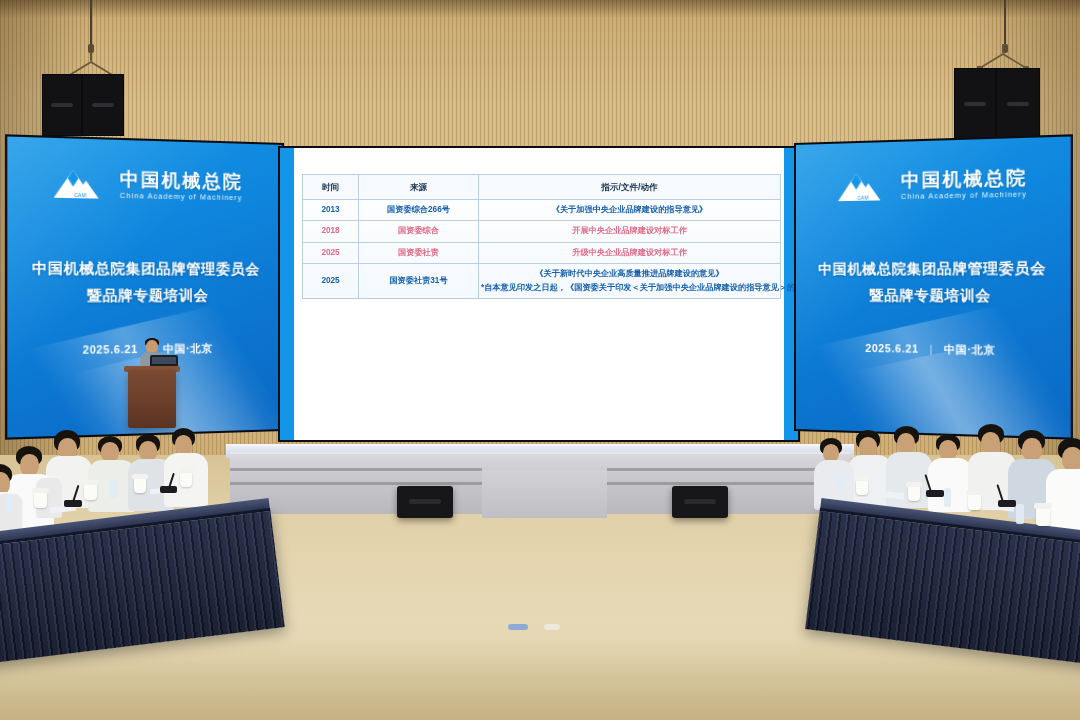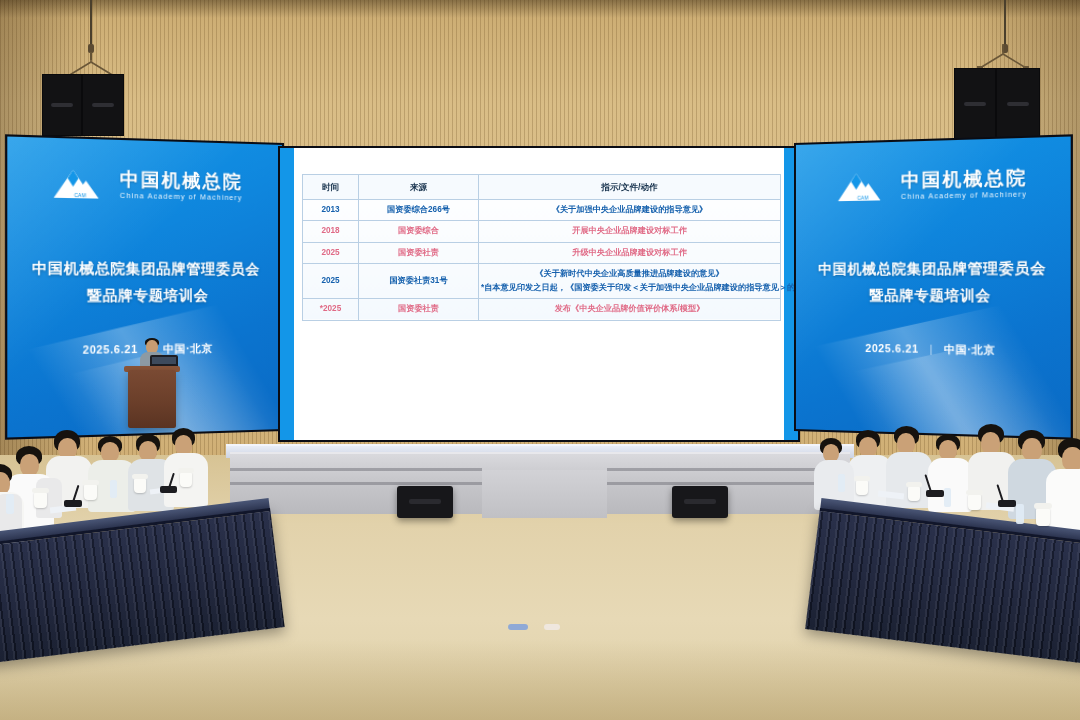--- a/index.html
+++ b/index.html
@@ -291,25 +291,20 @@
               <td>升级中央企业品牌建设对标工作</td>
             </tr>
             <tr class="blue">
               <td>2025</td>
               <td>国资委社责31号</td>
               <td class="note">
                 <span class="hd">《关于新时代中央企业高质量推进品牌建设的意见》</span>
                 <span>*自本意见印发之日起，《国资委关于印发＜关于加强中央企业品牌建设的指导意见＞的通知（国资发综合[2013]266号）同时废止》</span>
               </td>
             </tr>
-            <tr class="pink">
-              <td>*2025</td>
-              <td>国资委社责</td>
-              <td>发布《中央企业品牌价值评价体系/模型》</td>
-            </tr>
           </tbody>
         </table>
       </div>
     </div>
 
     <div class="panel panel-r">
       <div class="sheen"></div>
         <div class="sheen2"></div>
       <div class="slide">
         <div class="logo-row">

